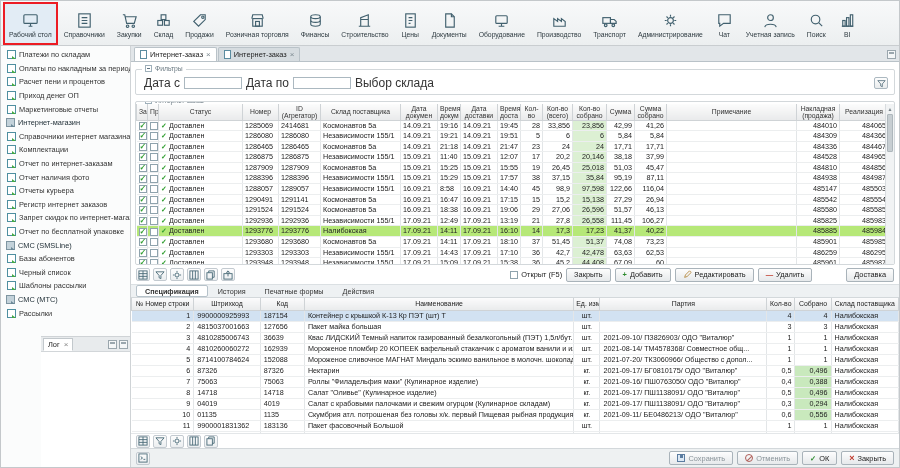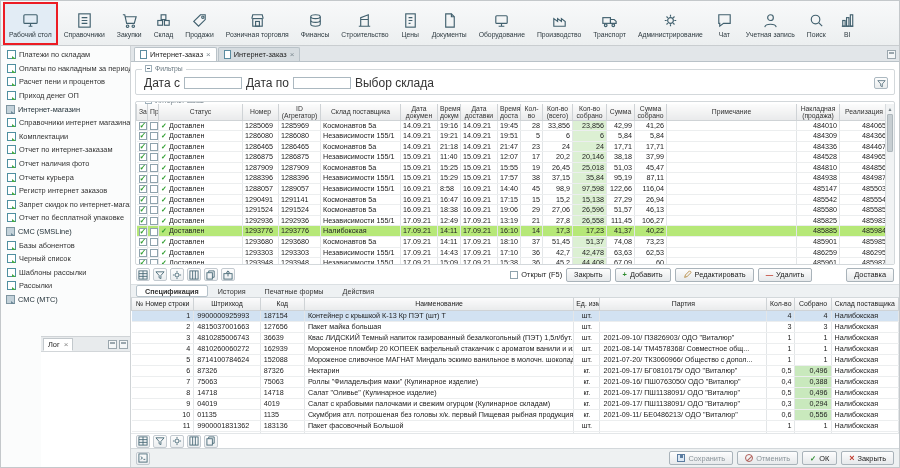--- a/index.html
+++ b/index.html
@@ -286,20 +286,25 @@
             <span class="nav-ico"></span>
             <span class="nav-label">Расчет пени и процентов</span>
           </div>
 
           <div class="nav-item">
 
             <span class="nav-ico"></span>
             <span class="nav-label">Приход денег ОП</span>
           </div>
 
+          <div class="nav-item">
+
+            <span class="nav-ico"></span>
+            <span class="nav-label">Маркетинговые отчеты</span>
+          </div>
 
           <div class="nav-item group">
 
             <span class="nav-ico"></span>
             <span class="nav-label">Интернет-магазин</span>
           </div>
 
 
           <div class="nav-item">
 
@@ -366,30 +371,30 @@
             <span class="nav-ico"></span>
             <span class="nav-label">Черный список</span>
           </div>
 
           <div class="nav-item">
 
             <span class="nav-ico"></span>
             <span class="nav-label">Шаблоны рассылки</span>
           </div>
 
+          <div class="nav-item group">
+
+            <span class="nav-ico"></span>
+            <span class="nav-label">СМС (МТС)</span>
+          </div>
+
           <div class="nav-item">
 
             <span class="nav-ico"></span>
             <span class="nav-label">Рассылки</span>
-          </div>
-
-          <div class="nav-item group">
-
-            <span class="nav-ico"></span>
-            <span class="nav-label">СМС (МТС)</span>
           </div>
         </div>
       <div class="log-panel">
         <div class="log-header">
           <div class="log-tab">
             <span>Лог</span>
             <span class="log-close">×</span>
           </div>
           <div class="log-tools">
             <span class="mini-ico"></span>
@@ -488,21 +493,21 @@
                   <th>Реализация</th>
                 </tr>
               </thead>
               <tbody>
 
                   <tr>
                     <td class="ce"><span class="cb on"></span></td>
                     <td class="ce"><span class="cb"></span></td>
                     <td><span class="tick"></span><span>Доставлен</span></td>
                     <td>1285069</td>
-                    <td>1285969</td>
+                    <td>2414681</td>
                     <td>Космонавтов 5а</td>
                     <td>14.09.21</td>
                     <td>19:16</td>
                     <td>14.09.21</td>
                     <td>19:45</td>
                     <td class="ar">28</td>
                     <td class="ar">33,856</td>
                     <td class="ar qc">23,856</td>
                     <td class="ar">42,99</td>
                     <td class="ar">41,26</td>

